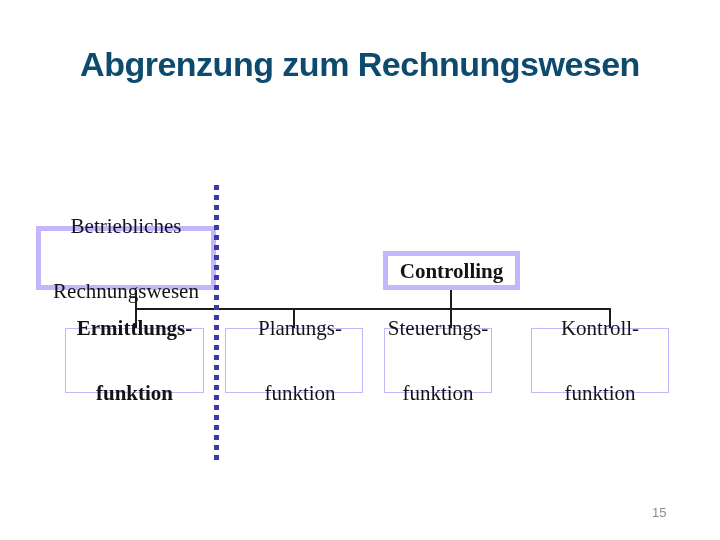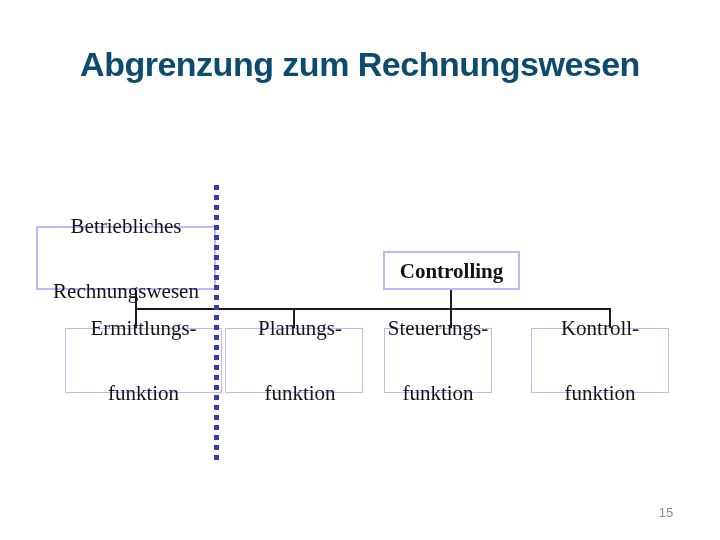--- a/index.html
+++ b/index.html
@@ -19,41 +19,41 @@
     font-size: 34px;
     font-weight: 600;
     letter-spacing: -0.5px;
     color: #0c4a6e;
   }
 
   
   .dbox {
     position: absolute;
     background: #ffffff;
-    border: 2px solid #c4b5fd;
+    border: 5px solid #c4b5fd;
     box-sizing: border-box;
     display: flex;
     flex-direction: column;
     align-items: center;
     justify-content: center;
     text-align: center;
     font-family: "Liberation Serif", serif;
     font-size: 21px;
     line-height: 28px;
     color: #141414;
     z-index: 2;
     gap: 37px;
   }
   .dbox span { display: block; }
 
   #box-accounting   { left: 36px;  top: 226px; width: 180px; height: 64px; }
   #box-controlling  { left: 383px; top: 251px; width: 137px; height: 39px; font-weight: bold; justify-content: center; }
 
   .func-box { top: 328px; height: 65px; border-width: 1.5px; }
-  #box-f0 { left: 65px;  width: 157px; }
+  #box-f0 { left: 65px;  width: 139px; font-weight: bold; }
   #box-f1 { left: 225px; width: 138px; padding-left: 12px; }
   #box-f2 { left: 384px; width: 108px; }
   #box-f3 { left: 531px; width: 138px; }
 
   
   .cline { position: absolute; background: #1c1c1c; z-index: 1; }
   #conn-acc-v  { left: 135px;   top: 290px; width: 1.5px; height: 38px; }
   #conn-h      { left: 135px;   top: 308px; width: 476px; height: 1.5px; }
   #conn-ctrl-v { left: 449.5px; top: 289px; width: 2.5px; height: 40px; }
   #conn-f1-v   { left: 293px;   top: 308px; width: 1.5px; height: 21px; }
@@ -69,21 +69,21 @@
       #3a3aa8 0px, #3a3aa8 5px,
       transparent 5px, transparent 10px
     );
     z-index: 3;
   }
 
   .page-number {
     position: absolute;
     left: 652px; top: 505px;
     width: 28px;
-    text-align: center;
+    text-align: left;
     font-size: 13px;
     color: #8c8c8c;
   }
 </style>
 </head>
 <body>
 
 <div class="slide">
 
   <div class="slide-title">Abgrenzung zum Rechnungswesen</div>

